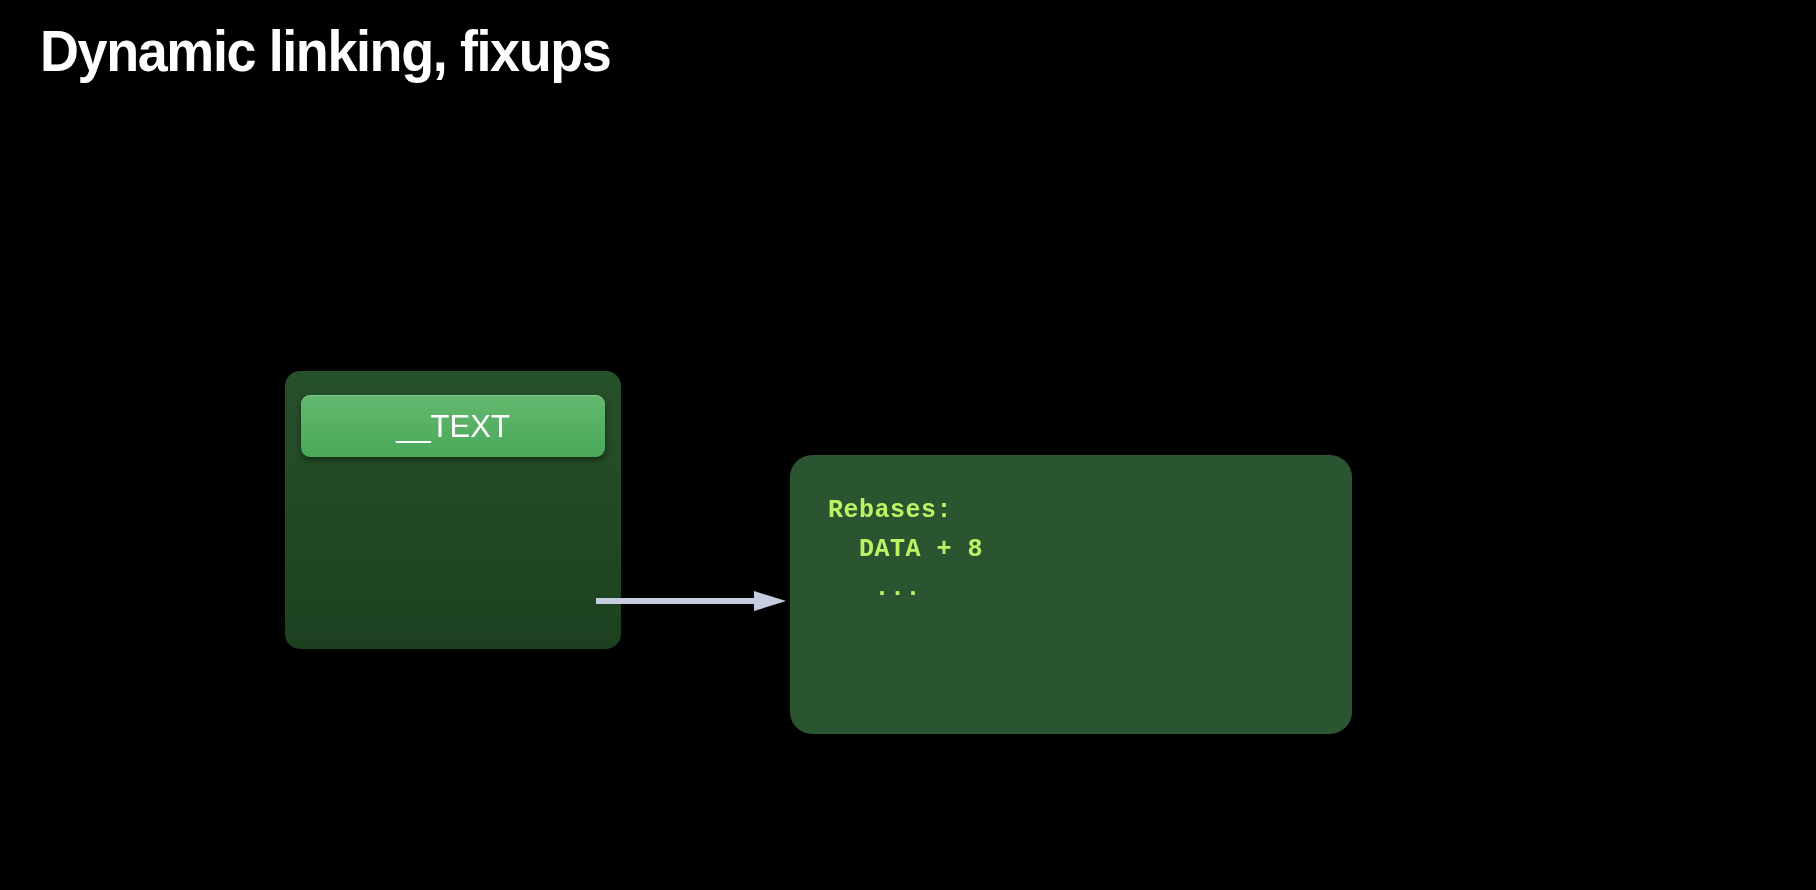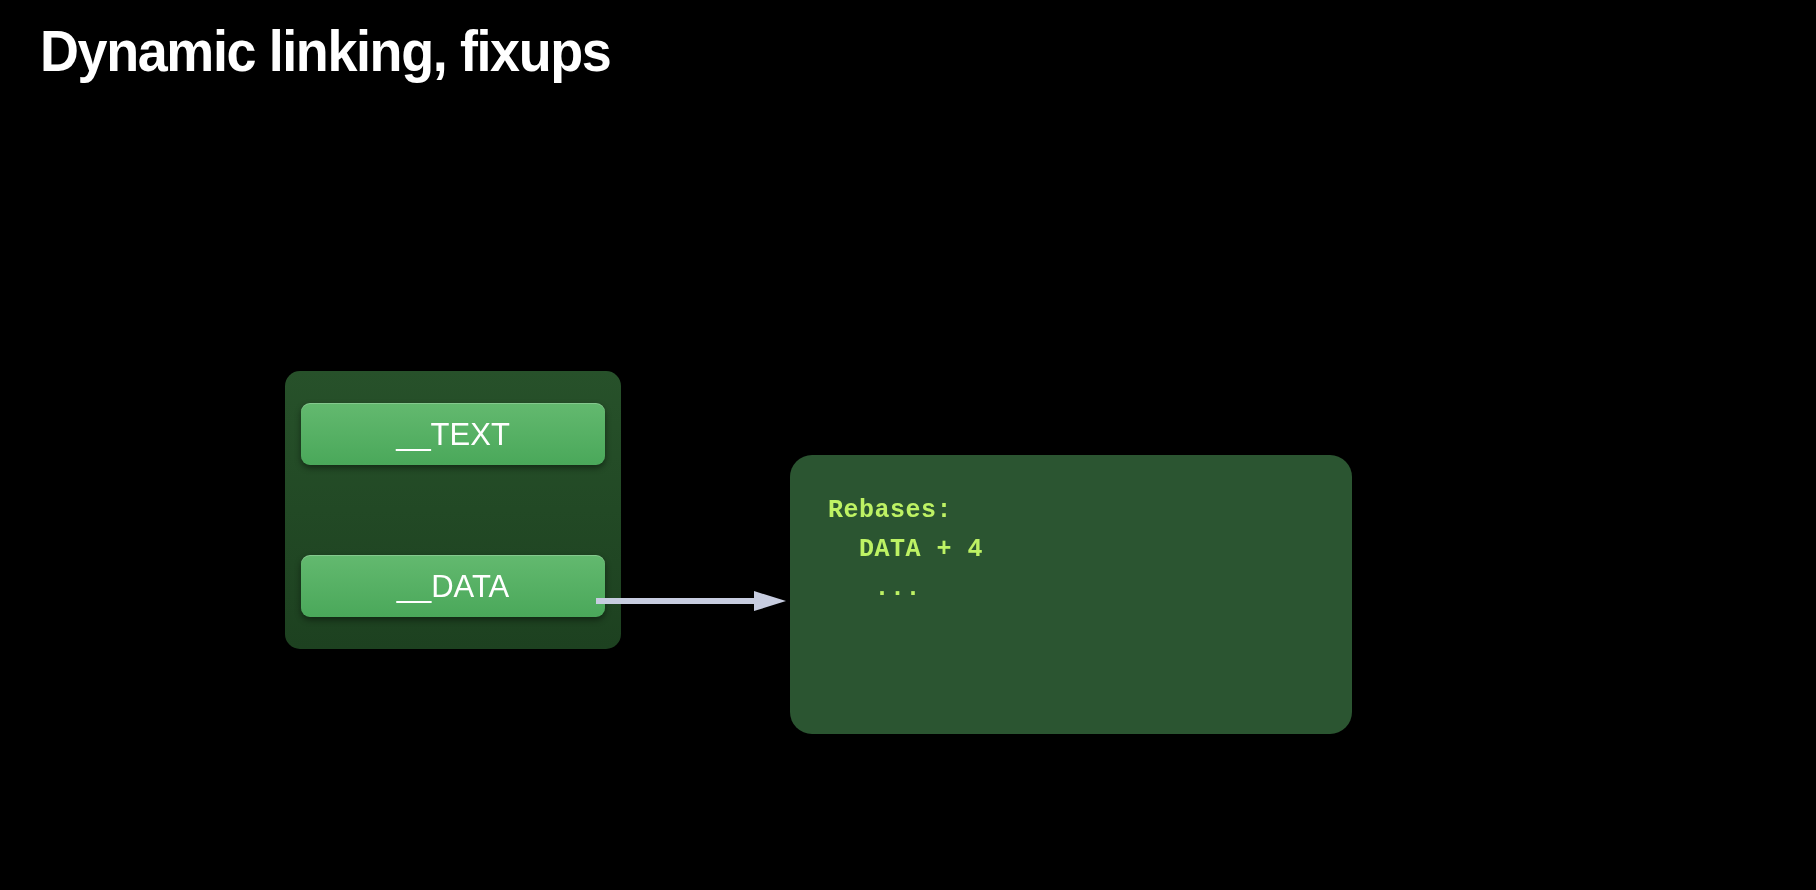--- a/index.html
+++ b/index.html
@@ -38,21 +38,21 @@
   .segment-container {
     position: absolute;
     left: 285px;
     top: 371px;
     width: 336px;
     height: 278px;
     background: linear-gradient(180deg, #27512a 0%, #1d4120 100%);
     border-radius: 15px;
     box-shadow: 0 10px 22px rgba(0,0,0,0.75),
                 0 2px 4px rgba(0,0,0,0.6);
-    padding: 32px 16px;
+    padding: 24px 16px;
     display: flex;
     flex-direction: column;
     justify-content: space-between;
   }
 
   .segment-row {
     position: relative;
     height: 62px;
     background: linear-gradient(180deg, #63b96f 0%, #4aa85a 100%);
     border-radius: 9px;
@@ -121,31 +121,28 @@
 <body>
 
 <div class="slide-title">Dynamic linking, fixups</div>
 
 <div class="segment-container">
 
   <div class="segment-row">
     <span class="segment-label">__TEXT</span>
   </div>
 
-  <div class="segment-row">
-    <span class="segment-label">__DATA</span>
-  </div>
 
 
 </div>
 
 <div class="connector">
   <svg width="190" height="26" viewBox="0 0 190 26">
     <rect x="0" y="10" width="166" height="6" fill="#c7cde0"></rect>
     <polygon points="158,3 190,13 158,23" fill="#c7cde0"></polygon>
   </svg>
 </div>
 
 <div class="code-panel">
   <div class="code-line">Rebases:</div>
-  <div class="code-line">  DATA + 4</div>
+  <div class="code-line">  DATA + 8</div>
   <div class="code-line">   ...</div>
 </div>
 
 </body></html>

